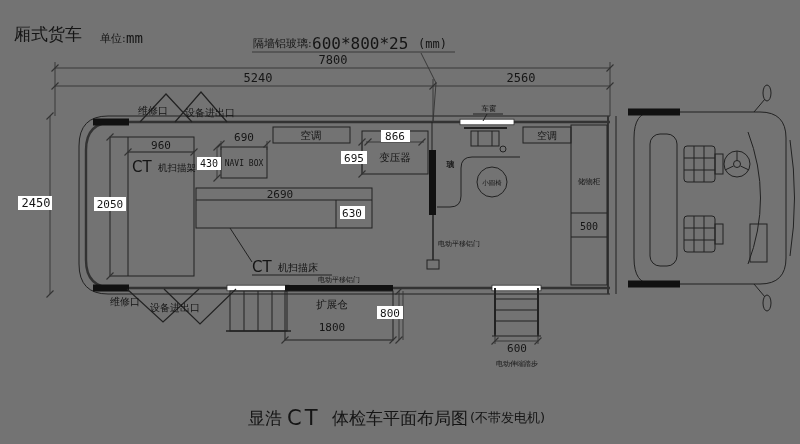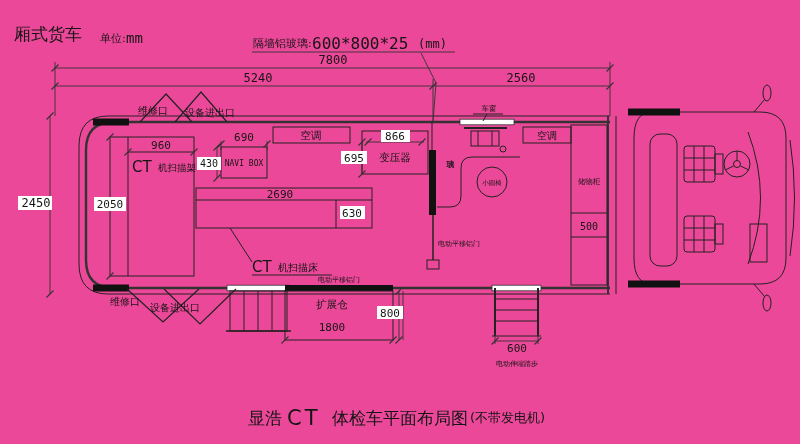--- a/index.html
+++ b/index.html
@@ -1,16 +1,16 @@
 <!DOCTYPE html>
 <html><head>
 <meta charset="utf-8">
 <style>
   html,body { margin:0; padding:0; background:#ffffff; }
-  .canvas { position:relative; width:800px; height:444px; background:#ec4899; overflow:hidden; }
+  .canvas { position:relative; width:800px; height:444px; background:#737373; overflow:hidden; }
   svg { display:block; }
   text.num { font-family:"DejaVu Sans Mono","Liberation Mono",monospace; fill:#151515; }
   text.lbl { font-family:"DejaVu Sans","Liberation Sans",sans-serif; fill:#151515; }
   .thin   { stroke:#222; stroke-width:1; fill:none; }
   .dim    { stroke:#333; stroke-width:0.9; fill:none; }
 </style>
 </head>
 <body>
 
 <div class="canvas">

